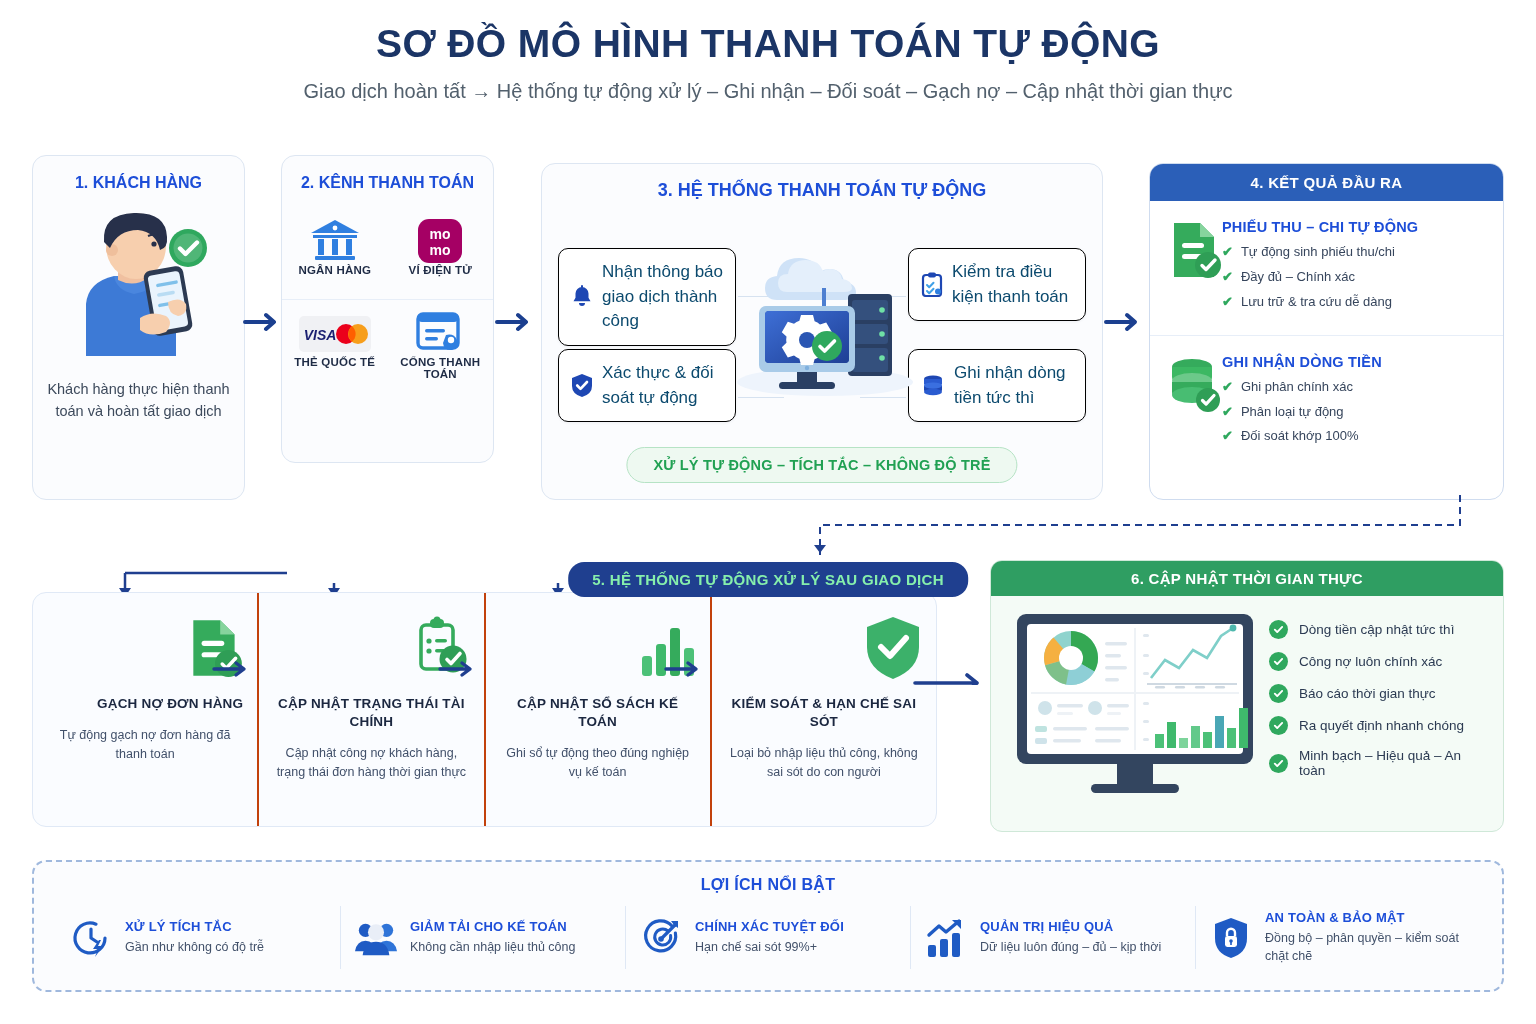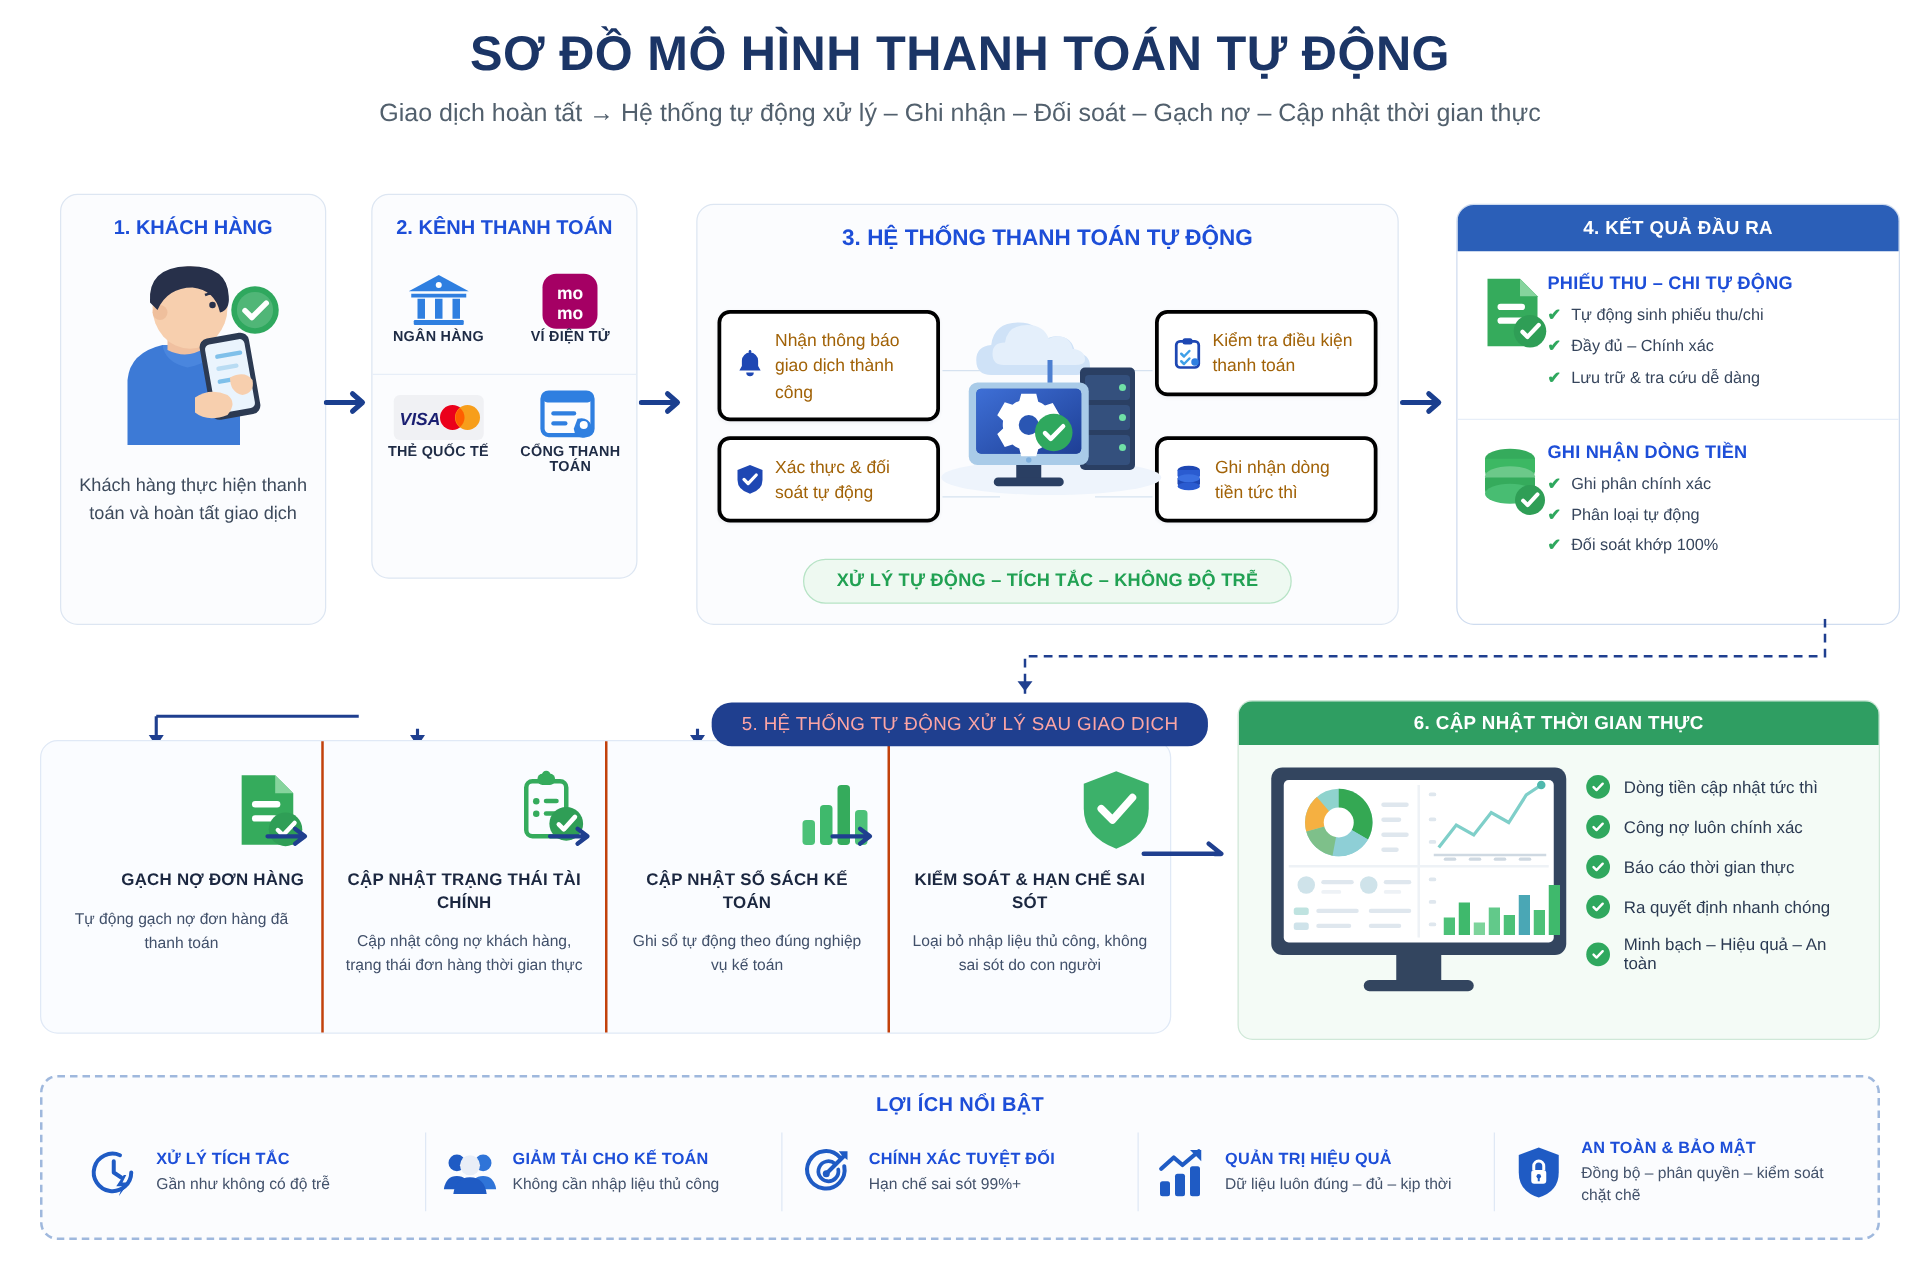--- a/index.html
+++ b/index.html
@@ -27,21 +27,21 @@
     background: #fbfcfe;
     border: 1px solid #dde6f2;
     border-radius: 14px;
     position: absolute;
   }
   .card-title {
     color: #1d4ed8; font-weight: bold; text-align: center;
   }
 
   
-  #row1 { position: absolute; top: 155px; left: 16px; width: 1260px; height: 350px; padding-left: 20px; }
+  #row1 { position: absolute; top: 155px; left: 0; width: 1260px; height: 350px; padding-left: 20px; }
 
   #card-customer { left: 32px; top: 0; width: 213px; height: 345px;
      display:flex; flex-direction:column; align-items:center; padding-top:18px;}
   #card-customer .card-title { font-size: 16px; }
   #customer-illus { width: 165px; height: 150px; margin-top: 14px; }
   #customer-desc { margin-top: 22px; font-size: 14.5px; text-align: center;
     line-height: 1.55; color: #3d4a5c; padding: 0 12px; }
 
   #card-channel { left: 281px; top: 0; width: 213px; height: 308px; padding-top: 18px; }
   #card-channel .card-title { font-size: 16px; }
@@ -50,24 +50,24 @@
   .channel-cell { display: flex; flex-direction: column; align-items: center;
      justify-content: flex-start; padding: 10px 4px 12px; }
   .channel-cell .lbl { font-size: 11.5px; font-weight: bold;
      letter-spacing: .2px; color: #1e2b45; text-align:center; }
   #channel-grid .channel-cell:nth-child(1), #channel-grid .channel-cell:nth-child(2)
      { border-bottom: 1px solid #e7eef8; }
 
   #card-system { left: 541px; top: 8px; width: 562px; height: 337px; background:#fbfcfe; }
   #card-system .card-title { font-size: 18px; margin-top: 16px; }
   .sys-pill {
-    position: absolute; background: #ffffff; border: 3px solid #000000;
+    position: absolute; background: #ffffff; border: 1px solid #000000;
     border-radius: 10px; box-shadow: 0 1px 3px rgba(30,50,90,.06);
     display: flex; align-items: center; gap: 9px; padding: 11px 12px;
-    font-size: 14px; line-height: 1.45; color: #a16207; width: 178px;
+    font-size: 17px; line-height: 1.45; color: #0c4a6e; width: 178px;
   }
   .sys-pill .txt { flex: 1; }
   #sys-pill-1 { left: 16px; top: 84px; }
   #sys-pill-2 { left: 16px; top: 185px; }
   #sys-pill-3 { right: 16px; top: 84px; }
   #sys-pill-4 { right: 16px; top: 185px; }
   #system-illus { position: absolute; left: 193px; top: 58px; width: 180px; height: 180px; }
   #sys-banner {
     position: absolute; left: 50%; transform: translateX(-50%); bottom: 16px;
     background: #eef9f1; border: 1px solid #b6e3c5; border-radius: 20px;
@@ -88,21 +88,21 @@
   .check-list li { display:flex; align-items:flex-start; gap:8px;
      font-size: 13px; color: #36455c; margin-bottom: 8px; line-height:1.3; }
   .check-list li .tick { color:#2fa85e; font-weight:bold; font-size:13px; line-height:1.2;}
 
   
   .big-arrow { position:absolute; color:#1b3f8f; }
 
   
   #sec5-header {
     position: absolute; left: 50%; transform: translateX(-50%);
-    top: 562px; background: #1f3f8f; color:#fca5a5; font-weight:normal;
+    top: 562px; background: #1f3f8f; color:#86efac; font-weight:bold;
     font-size: 15px; letter-spacing:.3px; border-radius: 16px;
     padding: 9px 24px; white-space: nowrap; z-index: 5;
   }
   #card-post { position:absolute; left:32px; top:592px; width:905px; height:235px;
     background:#fafcff; border:1px solid #e0e9f6; border-radius:14px; display:flex; }
   .post-step { flex:1; padding: 22px 14px 0; display:flex; flex-direction:column;
     align-items:flex-end; position:relative; }
   .post-step + .post-step { border-left: 2px solid #c2410c; }
   .post-icon { height: 66px; display:flex; align-items:center; }
   .post-title { margin-top: 14px; font-size: 13.5px; font-weight:bold;

